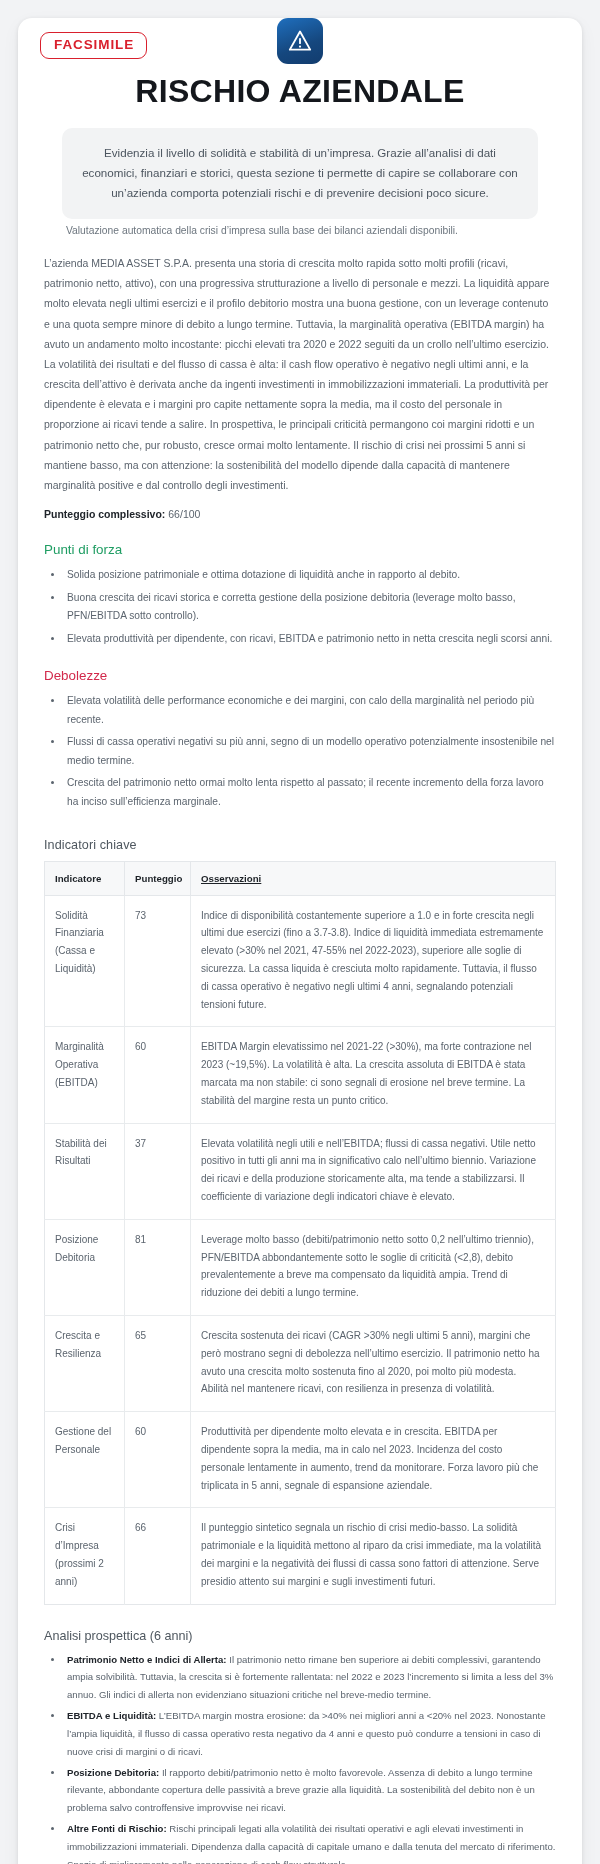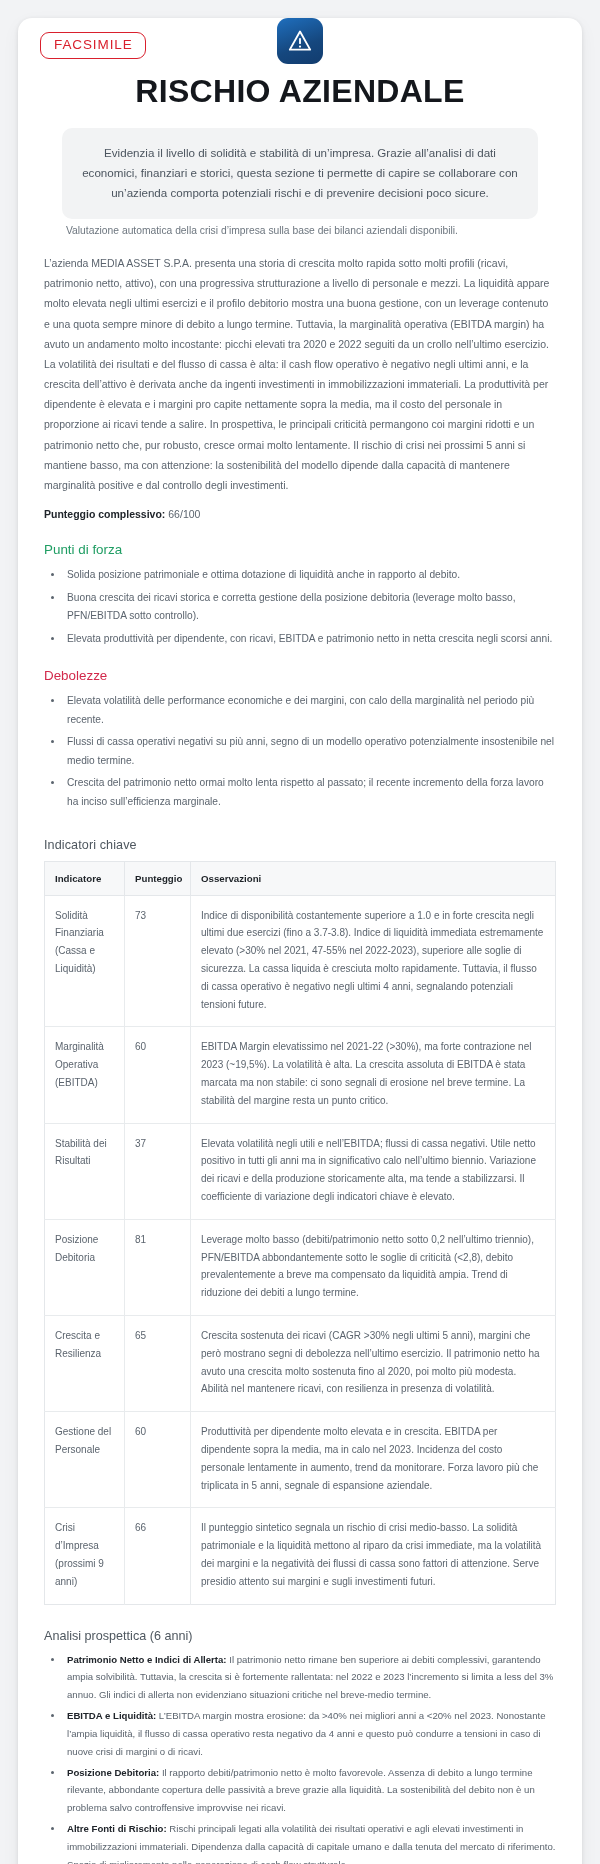--- a/index.html
+++ b/index.html
@@ -33,21 +33,21 @@
     min-height: 82px;
   }
   .fac-badge {
     display: inline-block;
     border: 1.6px solid #d9202d;
     color: #d9202d;
     border-radius: 9px;
     font-size: 13.5px;
     letter-spacing: .9px;
     padding: 5px 12px 5px 13px;
-    font-weight: 400;
+    font-weight: 700;
     background: #fff;
     line-height: 1.1;
   }
   .logo-badge {
     position: absolute;
     left: 50%;
     top: 0px;
     transform: translateX(-50%);
     width: 46px; height: 46px;
     border-radius: 11px;
@@ -160,21 +160,21 @@
   table.ind thead th {
     background: #f7f8f9;
     text-align: left;
     font-size: 9.7px;
     font-weight: 700;
     color: #1d2227;
     padding: 11px 10px;
     border-bottom: 1px solid #e4e7ea;
     border-right: 1px solid #e4e7ea;
   }
-  table.ind thead th:last-child { border-right: none; }
+  table.ind thead th:last-child { border-right: none; text-decoration: underline; }
   table.ind tbody td {
     font-size: 10px;
     line-height: 1.78;
     color: #5b646e;
     padding: 11px 10px 13px 10px;
     border-bottom: 1px solid #e8ebed;
     border-right: 1px solid #e8ebed;
     vertical-align: top;
   }
   table.ind tbody td:last-child { border-right: none; }
@@ -282,21 +282,21 @@
               <td>Crescita e Resilienza</td>
               <td>65</td>
               <td>Crescita sostenuta dei ricavi (CAGR &gt;30% negli ultimi 5 anni), margini che però mostrano segni di debolezza nell’ultimo esercizio. Il patrimonio netto ha avuto una crescita molto sostenuta fino al 2020, poi molto più modesta. Abilità nel mantenere ricavi, con resilienza in presenza di volatilità.</td>
             </tr>
             <tr>
               <td>Gestione del Personale</td>
               <td>60</td>
               <td>Produttività per dipendente molto elevata e in crescita. EBITDA per dipendente sopra la media, ma in calo nel 2023. Incidenza del costo personale lentamente in aumento, trend da monitorare. Forza lavoro più che triplicata in 5 anni, segnale di espansione aziendale.</td>
             </tr>
             <tr>
-              <td>Crisi d’Impresa (prossimi 9 anni)</td>
+              <td>Crisi d’Impresa (prossimi 2 anni)</td>
               <td>66</td>
               <td>Il punteggio sintetico segnala un rischio di crisi medio-basso. La solidità patrimoniale e la liquidità mettono al riparo da crisi immediate, ma la volatilità dei margini e la negatività dei flussi di cassa sono fattori di attenzione. Serve presidio attento sui margini e sugli investimenti futuri.</td>
             </tr>
           </tbody>
       </table>
 
       <h3 class="h-prosp">Analisi prospettica (6 anni)</h3>
       <ul class="plist">
           <li><b>Patrimonio Netto e Indici di Allerta:</b> Il patrimonio netto rimane ben superiore ai debiti complessivi, garantendo ampia solvibilità. Tuttavia, la crescita si è fortemente rallentata: nel 2022 e 2023 l’incremento si limita a less del 3% annuo. Gli indici di allerta non evidenziano situazioni critiche nel breve-medio termine.</li>
           <li><b>EBITDA e Liquidità:</b> L’EBITDA margin mostra erosione: da &gt;40% nei migliori anni a &lt;20% nel 2023. Nonostante l’ampia liquidità, il flusso di cassa operativo resta negativo da 4 anni e questo può condurre a tensioni in caso di nuove crisi di margini o di ricavi.</li>

